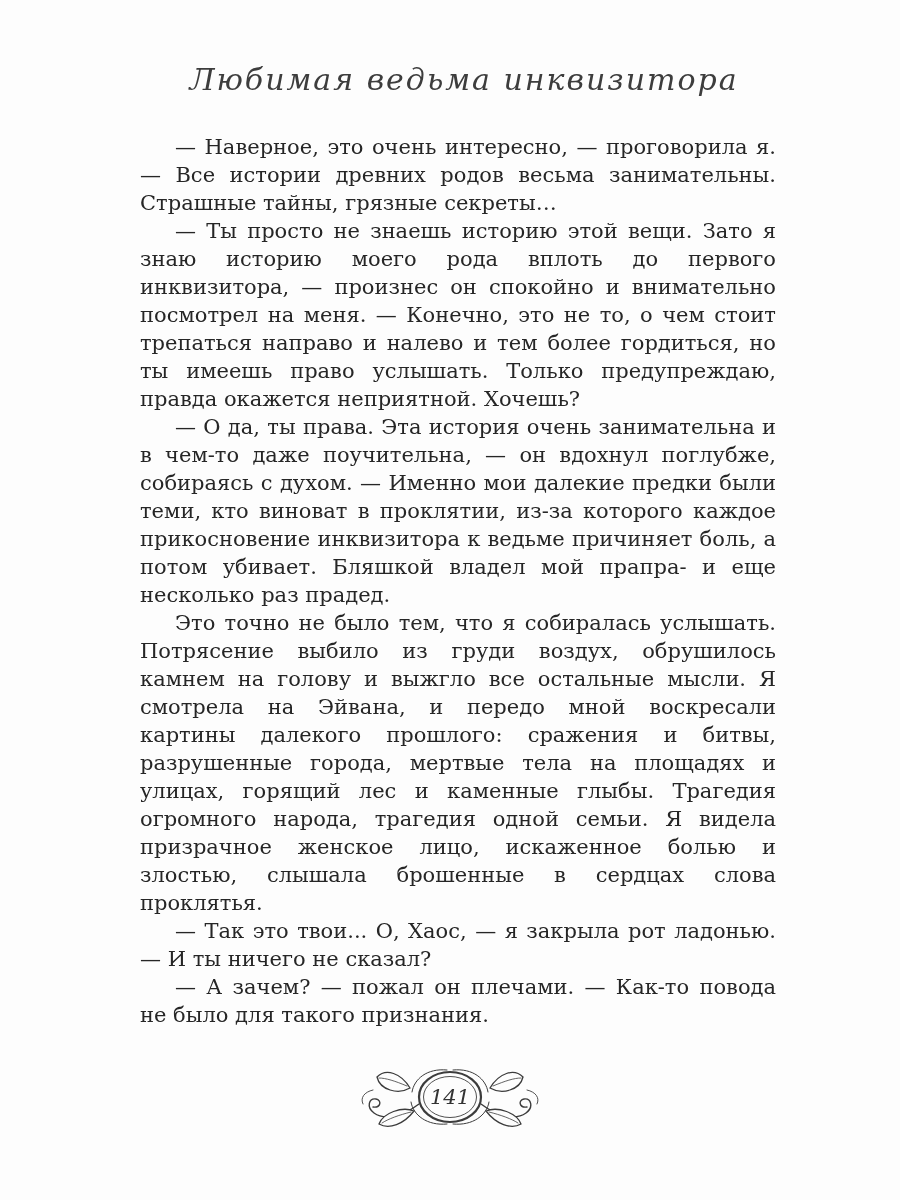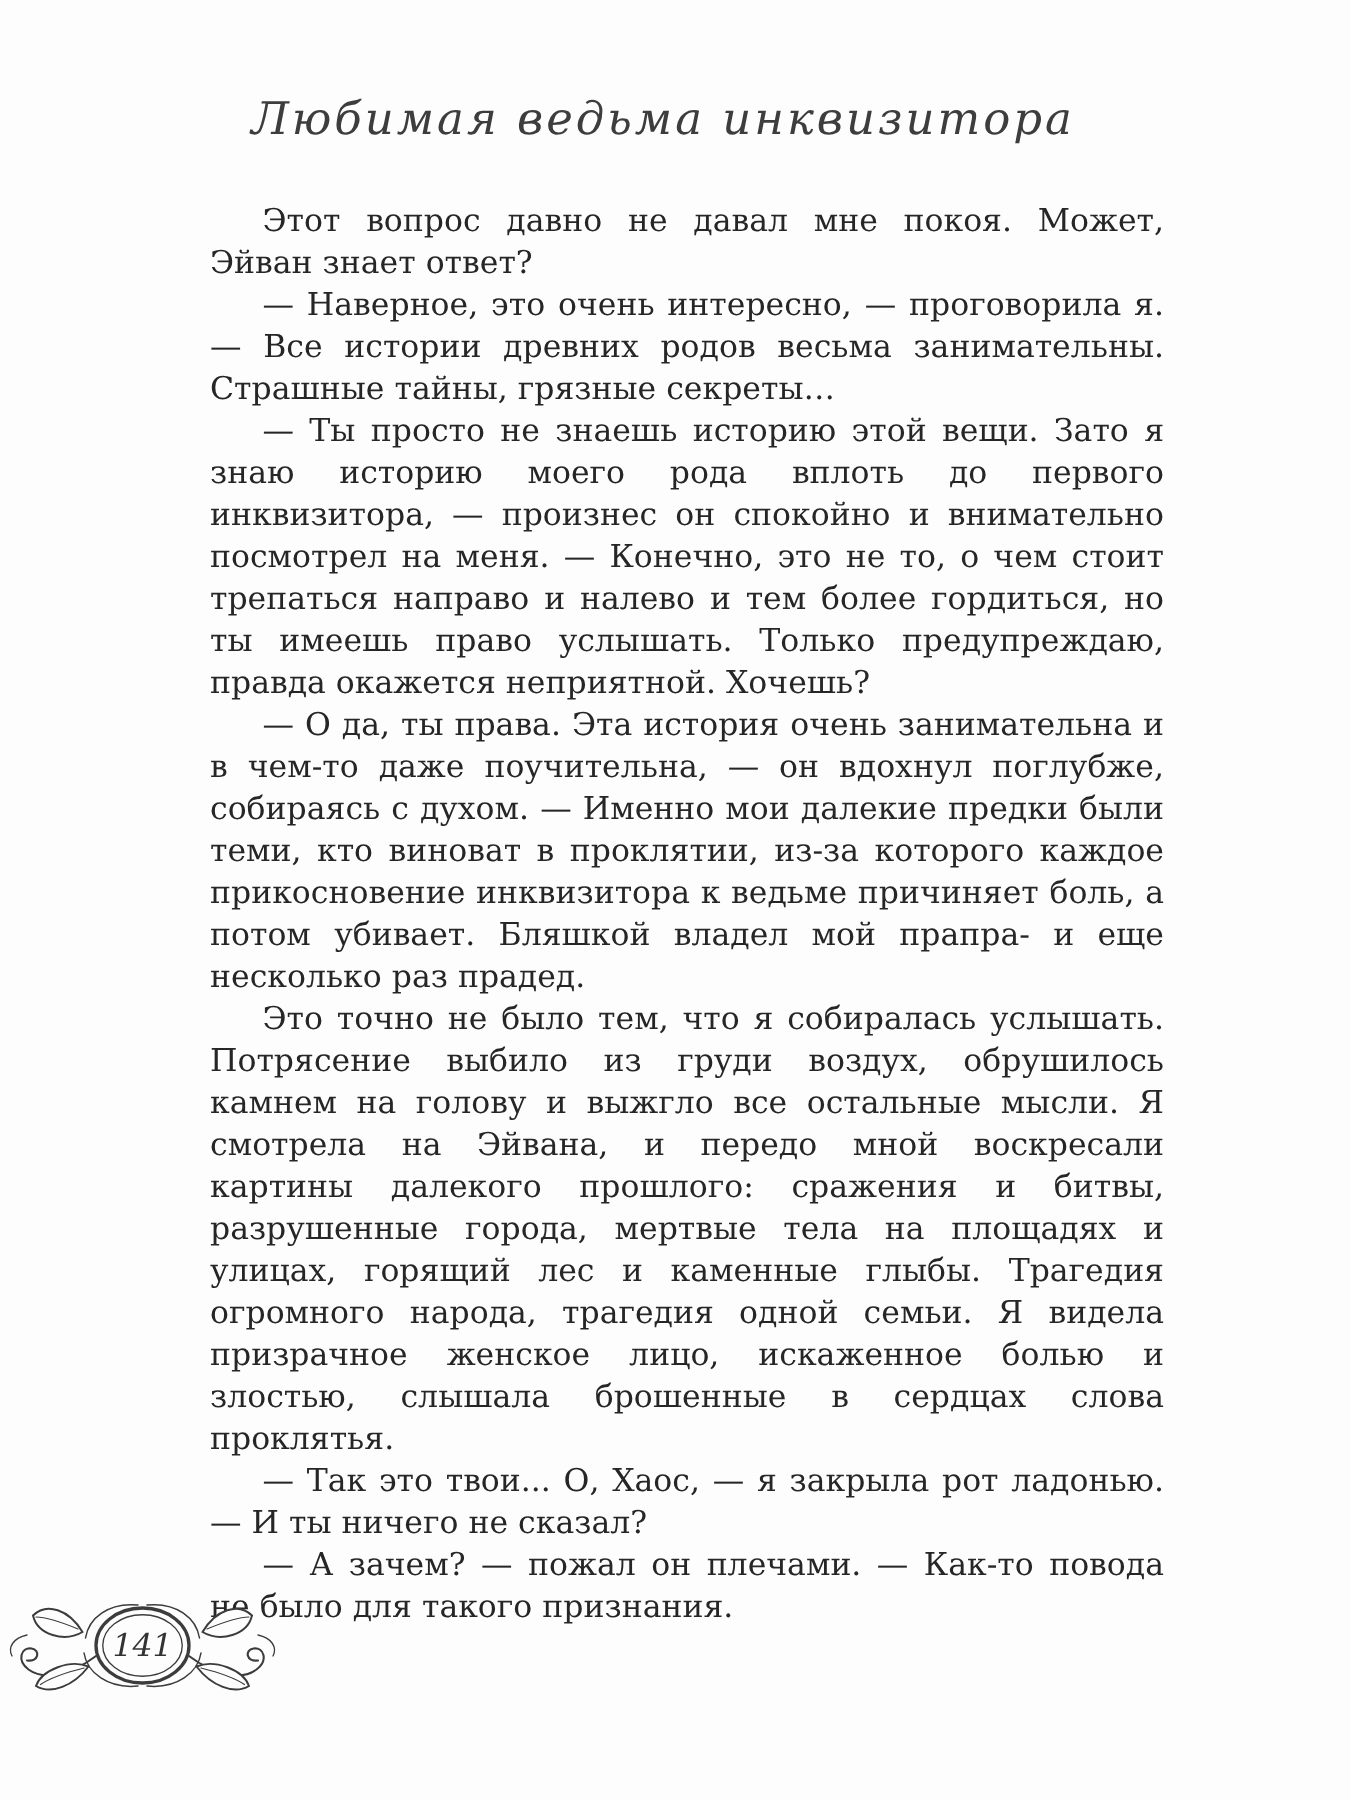--- a/index.html
+++ b/index.html
@@ -12,21 +12,21 @@
     width: 900px;
     height: 1200px;
     background: #fdfdfd;
     color: #262626;
     font-family: "DejaVu Serif", "Liberation Serif", serif;
     overflow: hidden;
   }
   .running-header {
     position: absolute;
     top: 62px;
-    left: 124px;
+    left: 146px;
     width: 636px;
     text-align: center;
     font-family: "DejaVu Serif", "Liberation Serif", serif;
     font-style: italic;
     font-weight: 400;
     font-size: 30px;
     letter-spacing: 2px;
     color: #3d3d3d;
     white-space: nowrap;
   }
@@ -46,38 +46,37 @@
     margin: 0;
     padding: 0;
     text-indent: 35px;
   }
   .page-footer {
     position: absolute;
     top: 1058px;
     left: 0;
     width: 900px;
     display: flex;
-    justify-content: flex-start;
+    justify-content: center;
   }
   .ornament-svg text {
     font-family: "DejaVu Serif", "Liberation Serif", serif;
     font-style: italic;
     font-size: 21px;
     fill: #333333;
   }
 </style>
 </head>
 <body>
 
 <div class="page">
 
   <div class="running-header">Любимая ведьма инквизитора</div>
 
   <div class="text-block">
-    <p>Этот вопрос давно не давал мне покоя. Может, Эйван знает ответ?</p>
     <p>— Наверное, это очень интересно, — проговорила я. — Все истории древних родов весьма занимательны. Страшные тайны, грязные секреты…</p>
     <p>— Ты просто не знаешь историю этой вещи. Зато я знаю историю моего рода вплоть до первого инквизитора, — произнес он спокойно и внимательно посмотрел на меня. — Конечно, это не то, о чем стоит трепаться направо и налево и тем более гордиться, но ты имеешь право услышать. Только предупреждаю, правда окажется неприятной. Хочешь?</p>
     <p>— О да, ты права. Эта история очень занимательна и в чем-то даже поучительна, — он вдохнул поглубже, собираясь с духом. — Именно мои далекие предки были теми, кто виноват в проклятии, из-за которого каждое прикосновение инквизитора к ведьме причиняет боль, а потом убивает. Бляшкой владел мой прапра- и еще несколько раз прадед.</p>
     <p>Это точно не было тем, что я собиралась услышать. Потрясение выбило из груди воздух, обрушилось камнем на голову и выжгло все остальные мысли. Я смотрела на Эйвана, и передо мной воскресали картины далекого прошлого: сражения и битвы, разрушенные города, мертвые тела на площадях и улицах, горящий лес и каменные глыбы. Трагедия огромного народа, трагедия одной семьи. Я видела призрачное женское лицо, искаженное болью и злостью, слышала брошенные в сердцах слова проклятья.</p>
     <p>— Так это твои... О, Хаос, — я закрыла рот ладонью. — И ты ничего не сказал?</p>
     <p>— А зачем? — пожал он плечами. — Как-то повода не было для такого признания.</p>
   </div>
 
   <div class="page-footer">
     <svg class="ornament-svg" width="190" height="80" viewBox="0 0 190 80">

